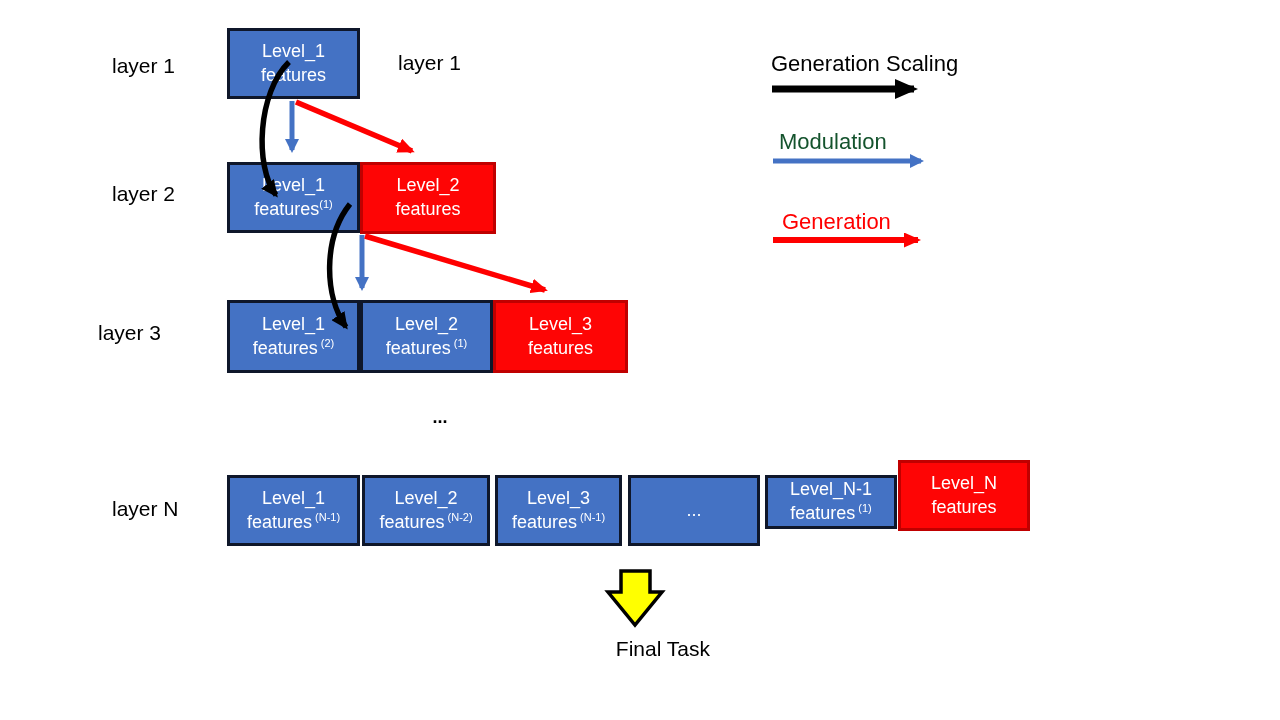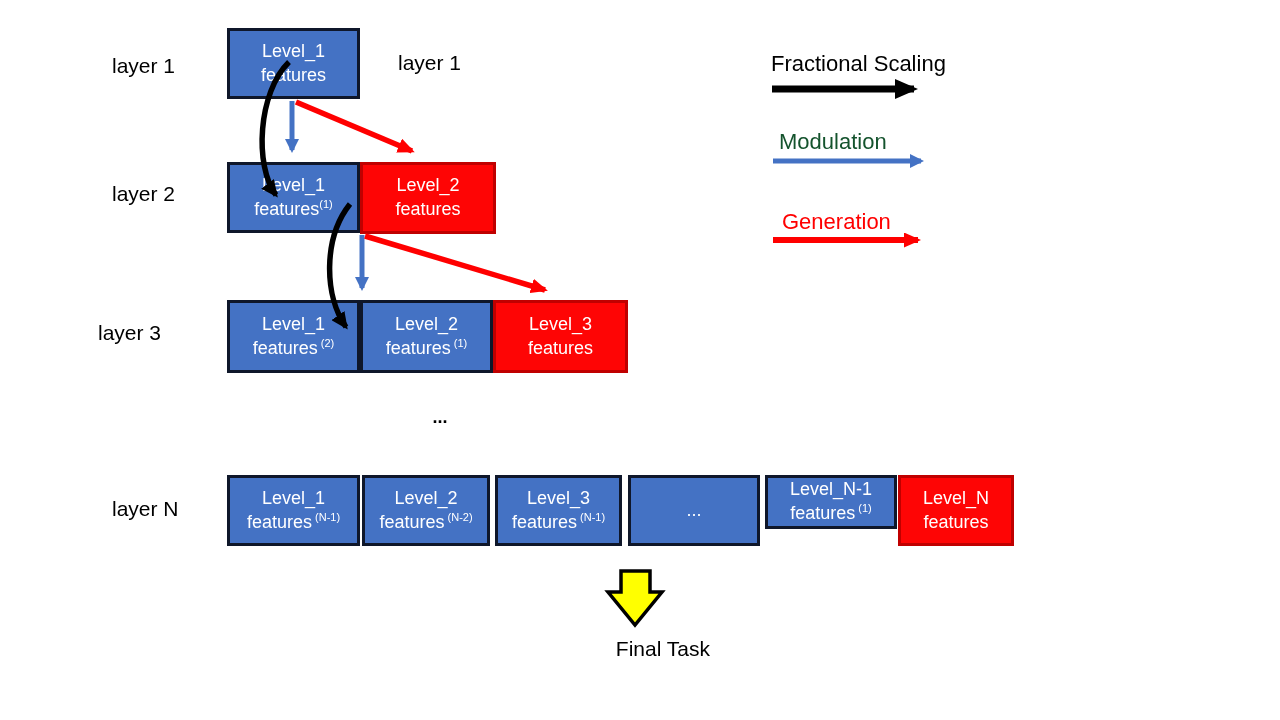--- a/index.html
+++ b/index.html
@@ -83,26 +83,26 @@
     <span>Level_3</span>
     <span><span>features</span><sup> (N-1)</sup></span>
   </div>
   <div class="box blue" style="left:628px;top:475px;width:132px;height:71px">
     <span>...</span>
   </div>
   <div class="box blue" style="left:765px;top:475px;width:132px;height:54px">
     <span>Level_N-1</span>
     <span><span>features</span><sup> (1)</sup></span>
   </div>
-  <div class="box red" style="left:898px;top:475px;width:116px;height:71px">
+  <div class="box red" style="left:898px;top:460px;width:132px;height:71px">
     <span>Level_N</span>
     <span><span>features</span><sup></sup></span>
   </div>
 
-  <div class="legend-label legend-black" style="left:771px;top:51px">Fractional Scaling</div>
+  <div class="legend-label legend-black" style="left:771px;top:51px">Generation Scaling</div>
   <div class="legend-label legend-blue" style="left:779px;top:129px">Modulation</div>
   <div class="legend-label legend-red" style="left:782px;top:209px">Generation</div>
 
   <div class="final-task" style="left:560px;top:637px;width:150px">Final Task</div>
 
   <svg class="overlay" viewBox="0 0 1280 720" xmlns="http://www.w3.org/2000/svg">
     <defs>
       <marker id="mkBlack" markerUnits="userSpaceOnUse" markerWidth="18" markerHeight="16" refX="14" refY="8" orient="auto">
         <path d="M0,0 L17,8 L0,16 Z" fill="#000000"></path>
       </marker>

